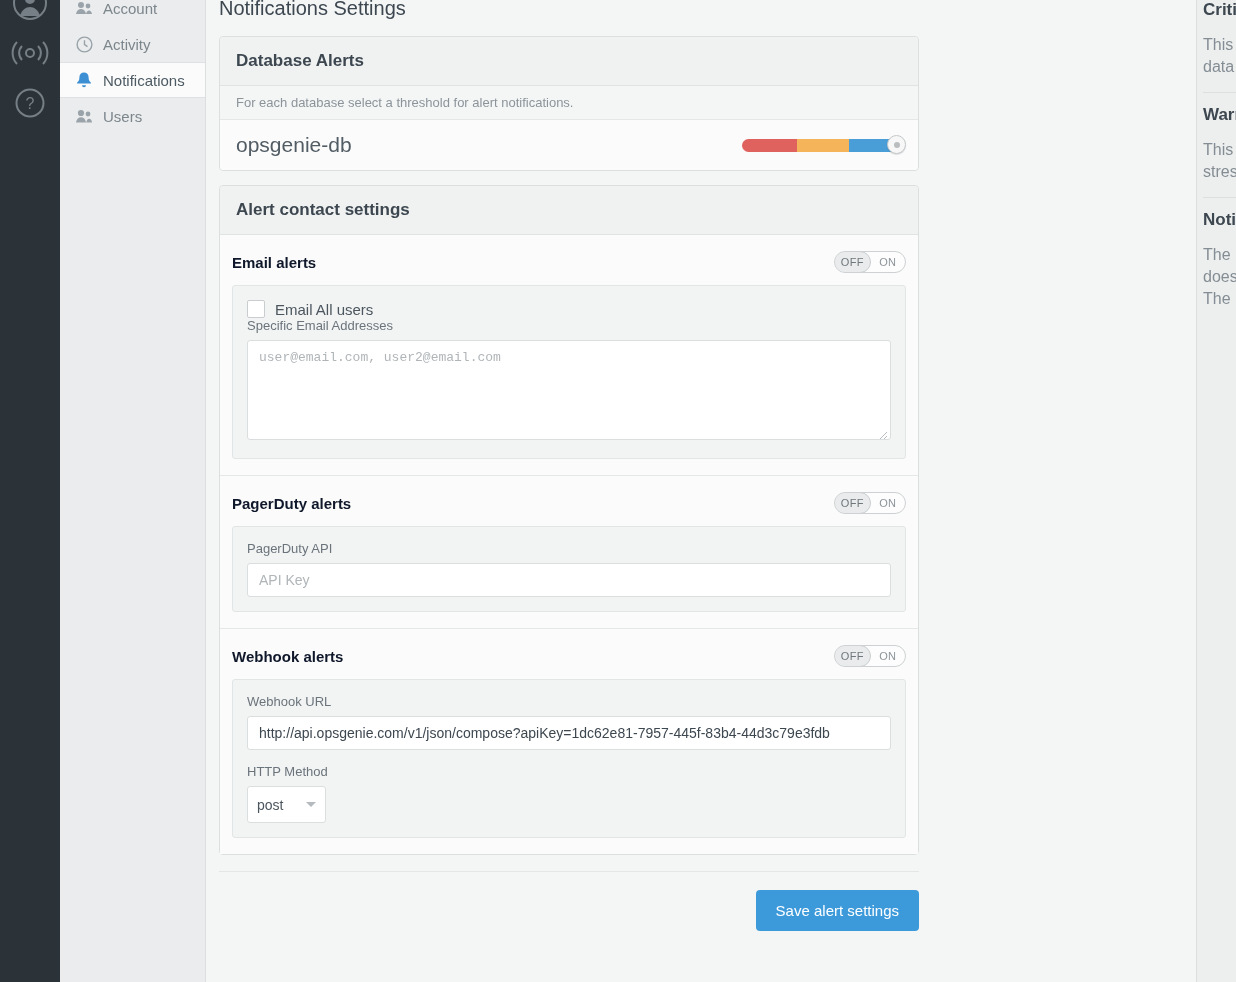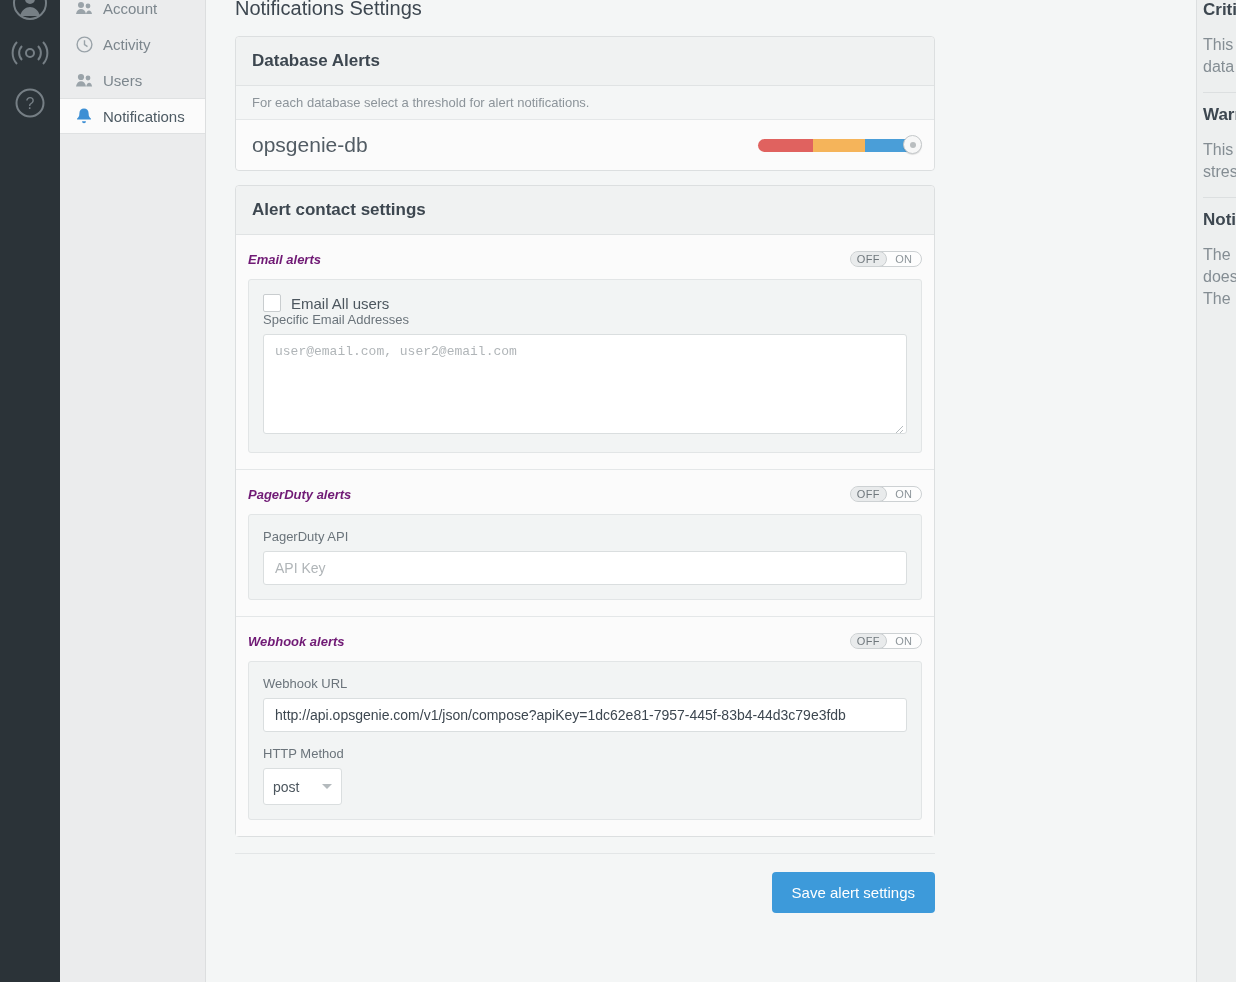--- a/index.html
+++ b/index.html
@@ -53,21 +53,20 @@
   }
   .nav-item.active .nav-ico { color: #3d8fd4; }
   .nav-item.first { margin-top: -10px; }
 
   
   .main {
     position: absolute; left: 207px; top: 0;
     width: 989px; height: 982px;
     background: #f4f6f6;
     overflow: hidden;
-    padding-left: 16px;
   }
   .page-title {
     font-size: 20px; color: #3d4750;
     margin: -6px 0 0 12px;
     padding-top: 0px;
     line-height: 28px;
     font-weight: normal;
   }
 
   .panel {
@@ -122,26 +121,26 @@
   .alert-section {
     border-bottom: 1px solid #e4e7e8;
     padding: 0 12px 16px 12px;
     background: #fbfbfb;
   }
   .alert-section.last { border-bottom: none; }
   .sec-head {
     display: flex; align-items: center; justify-content: space-between;
     padding: 16px 0 12px 0;
   }
-  .sec-title { font-size: 13px; font-weight: bold; color: #701a75; font-style: italic; }
+  .sec-title { font-size: 15px; font-weight: bold; color: #0f172a; }
 
   
   .toggle {
     display: flex; align-items: stretch;
-    width: 72px; height: 16px;
+    width: 72px; height: 22px;
     border: 1px solid #cdd1d3; border-radius: 11px;
     background: #fdfdfd; overflow: hidden;
     position: relative;
   }
   .toggle .t-opt {
     flex: 1; display: flex; align-items: center; justify-content: center;
     font-size: 11px; color: #8d959a; letter-spacing: .3px;
   }
   .toggle .t-opt.sel {
     background: #e9ebec;
@@ -295,41 +294,41 @@
       <span class="nav-ico">
         <svg width="17" height="17" viewBox="0 0 17 17" fill="none" stroke="#9aa3a9" stroke-width="1.4">
           <circle cx="8.5" cy="8.5" r="7.4"></circle>
             <path d="M8.5 4.3v4.4l3 2"></path>
         </svg>
       </span>
       <span>Activity</span>
     </div>
 
 
+    <div class="nav-item active">
+      <span class="nav-ico">
+        <svg width="18" height="18" viewBox="0 0 18 18" fill="#3d8fd4">
+          <path d="M9 1.6c-2.7 0-4.6 2-4.6 4.6 0 3.4-1.2 4.4-2.2 5.3-.4.4-.2 1.1.4 1.1h12.8c.6 0 .8-.7.4-1.1-1-.9-2.2-1.9-2.2-5.3 0-2.6-1.9-4.6-4.6-4.6z"></path>
+          <path d="M7 14.2a2 2 0 004 0z"></path>
+        </svg>
+      </span>
+      <span>Notifications</span>
+    </div>
+
     <div class="nav-item">
       <span class="nav-ico">
         <svg width="18" height="14" viewBox="0 0 18 14" fill="#9aa3a9">
           <circle cx="6" cy="4" r="3.1"></circle>
             <circle cx="13" cy="5" r="2.4"></circle>
           <path d="M1 13.5c.6-3.4 2.6-5.3 5-5.3s4.4 1.9 5 5.3z"></path>
           <path d="M11.2 13.5c.4-2.3 1.5-3.8 3-3.8s2.5 1.5 2.9 3.8z"></path>
         </svg>
       </span>
       <span>Users</span>
     </div>
-
-    <div class="nav-item active">
-      <span class="nav-ico">
-        <svg width="18" height="18" viewBox="0 0 18 18" fill="#3d8fd4">
-          <path d="M9 1.6c-2.7 0-4.6 2-4.6 4.6 0 3.4-1.2 4.4-2.2 5.3-.4.4-.2 1.1.4 1.1h12.8c.6 0 .8-.7.4-1.1-1-.9-2.2-1.9-2.2-5.3 0-2.6-1.9-4.6-4.6-4.6z"></path>
-          <path d="M7 14.2a2 2 0 004 0z"></path>
-        </svg>
-      </span>
-      <span>Notifications</span>
-    </div>
   </nav>
 
   <div class="main">
 
     <h1 class="page-title">Notifications Settings</h1>
 
     <section class="panel">
       <div class="panel-head">Database Alerts</div>
       <div class="panel-sub">For each database select a threshold for alert notifications.</div>
       <div class="db-row">

